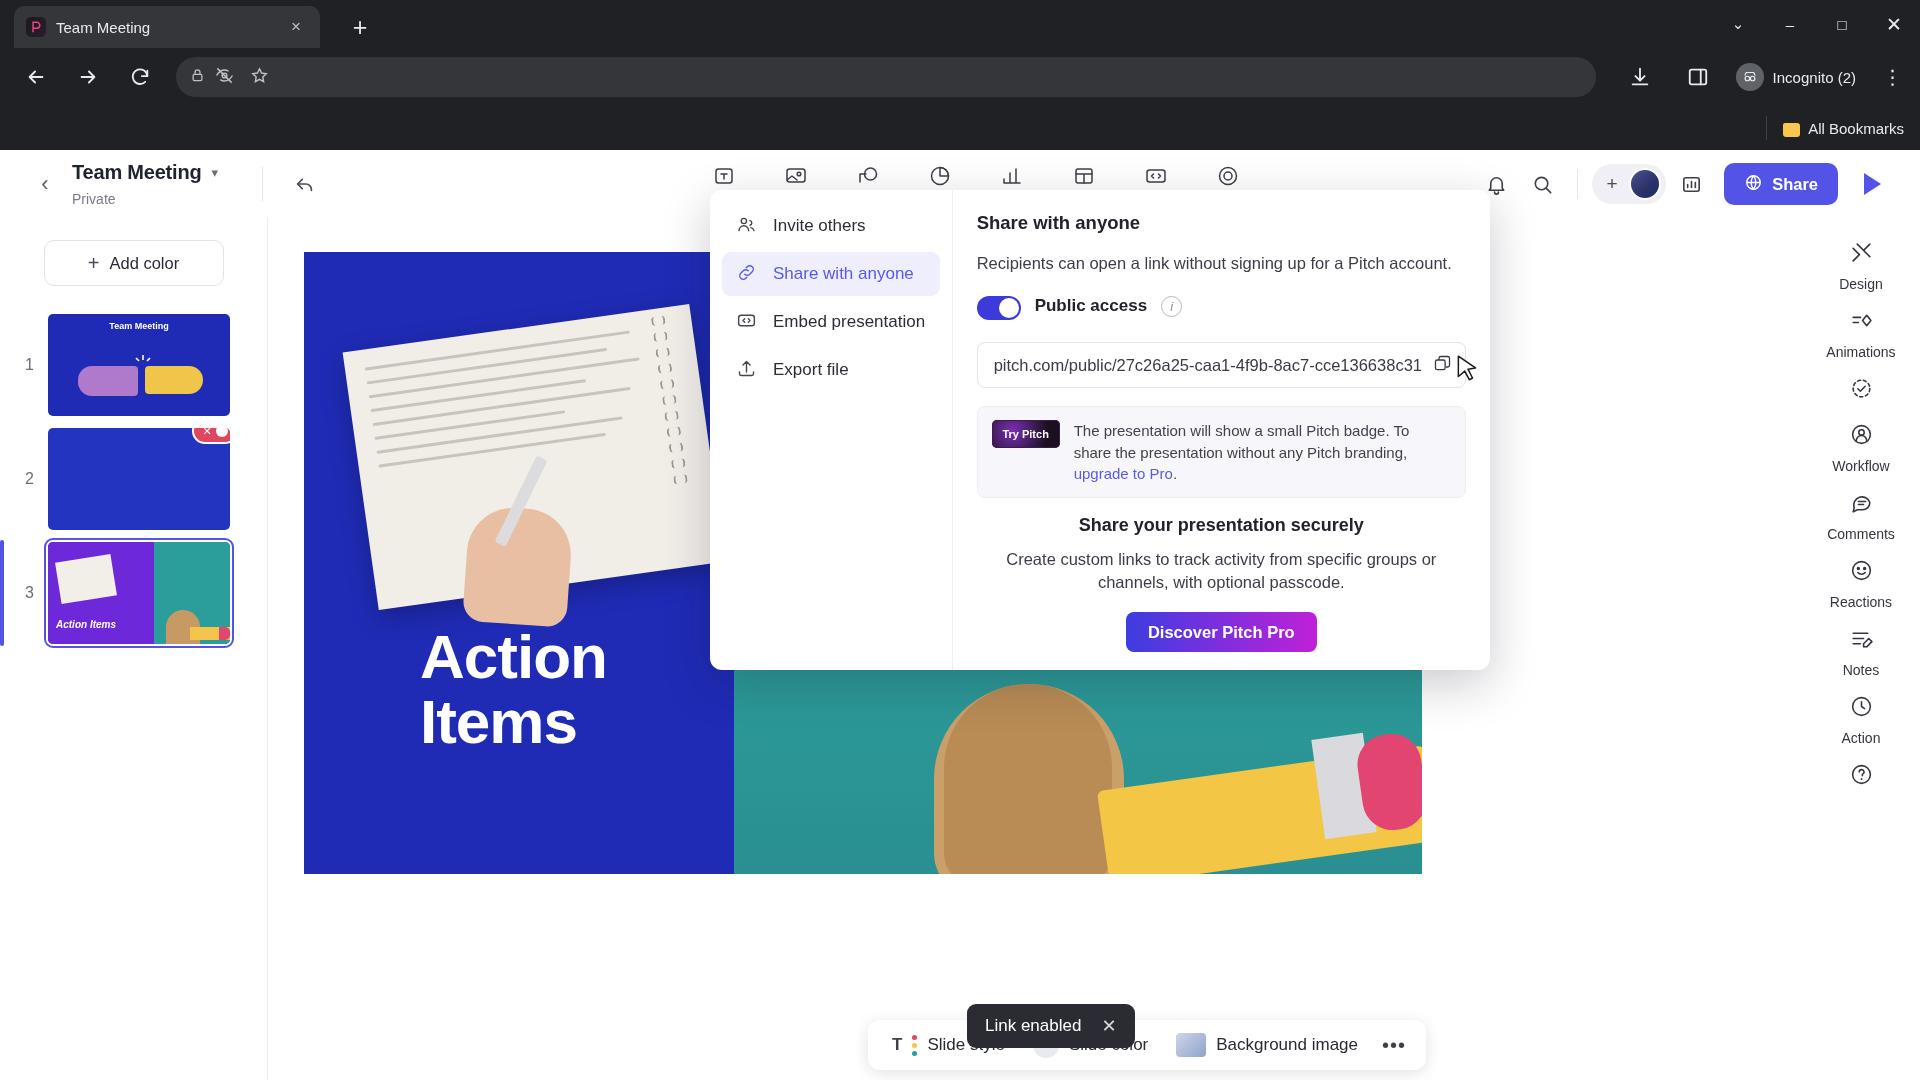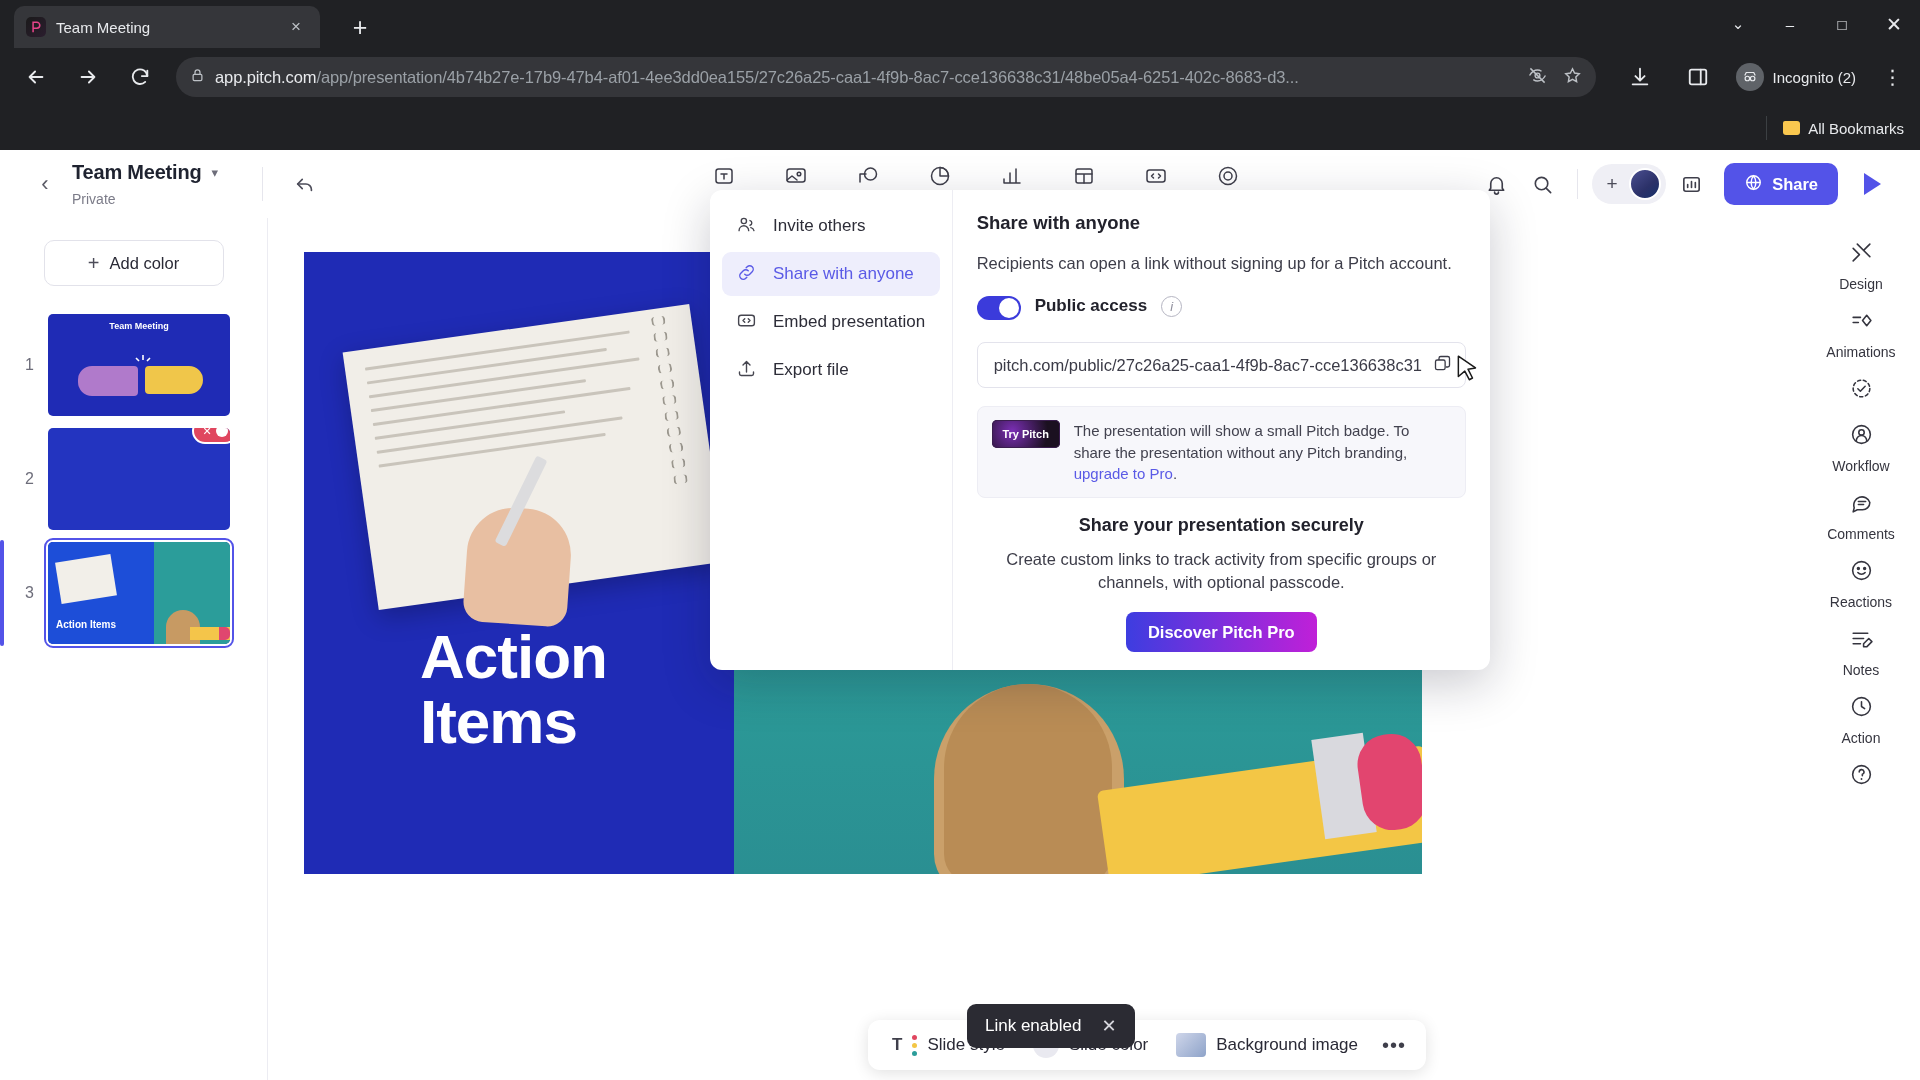--- a/index.html
+++ b/index.html
@@ -48,21 +48,21 @@
   .incognito-pill {
     display:flex; align-items:center; gap:9px; height:38px; padding:0 14px 0 6px;
     border-radius:19px; color:#e8eaed; font-size:15px;
   }
   .incog-av { width:28px; height:28px; border-radius:50%; background:#5f6368; display:flex; align-items:center; justify-content:center; }
   .incog-av svg { width:18px; height:18px; stroke:#e8eaed; fill:none; stroke-width:1.6; }
   .dots { width:34px; height:38px; display:flex; align-items:center; justify-content:center; color:#e8eaed; font-size:20px; letter-spacing:1px;}
 
   .bookmarkbar { position:absolute; top:106px; left:0; width:1920px; height:44px; display:flex; align-items:center; justify-content:flex-end; padding-right:16px; }
   .bm-sep { width:1px; height:24px; background:#3c4043; margin-right:16px; }
-  .bm-item { display:flex; align-items:center; gap:8px; color:#e8eaed; font-size:15px; }
+  .bm-item { display:flex; align-items:flex-end; gap:8px; color:#e8eaed; font-size:15px; }
   .bm-folder { width:17px; height:14px; background:#f9c74f; border-radius:2px 3px 3px 3px; }
 
   
   .app { position:absolute; top:150px; left:0; width:1920px; height:930px; background:#fff; }
 
   .apptop { position:absolute; top:0; left:0; width:1920px; height:68px; background:#fff; display:flex; align-items:center; }
   .back-chev { width:34px; margin-left:28px; color:#5b5b66; font-size:22px; text-align:center; }
   .deck-meta { margin-left:10px; }
   .deck-title-row { display:flex; align-items:center; gap:10px; }
   .deck-title { font-size:20px; color:#1f2330; font-weight:600; letter-spacing:-0.2px;}
@@ -111,21 +111,21 @@
   .t1-h1 { position:absolute; left:0; top:12px; width:60px; height:30px; background:#b07acb; border-radius:14px 4px 4px 14px; }
   .t1-h2 { position:absolute; right:0; top:12px; width:58px; height:28px; background:#f0c64a; border-radius:4px 14px 14px 4px; }
   .t1-spark { position:absolute; left:52px; top:0; width:26px; height:16px; }
 
   .t2-lines { position:absolute; inset:0; padding:16px 14px; }
   .t2-line { height:5px; margin:0 auto 5px; border-radius:2px; background:#7f8be0; }
   .t2-badge { position:absolute; right:-8px; top:-10px; width:46px; height:26px; border-radius:13px; background:#e0465f; display:flex; align-items:center; justify-content:center; gap:4px; border:2px solid #fff;}
   .t2-badge .x { color:#fff; font-size:11px; }
   .t2-badge .knob { width:12px; height:12px; border-radius:50%; background:#fff; }
 
-  .t3-left { position:absolute; left:0; top:0; width:58%; height:100%; background:#1d4ed8; }
+  .t3-left { position:absolute; left:0; top:0; width:58%; height:100%; background:#6d28d9;font-style:italic; }
   .t3-doc { position:absolute; left:10px; top:16px; width:56px; height:42px; background:#f2efe9; transform:rotate(-9deg); }
   .t3-title { position:absolute; left:8px; bottom:14px; color:#fff; font-size:10px; font-weight:700; line-height:1.05; }
   .t3-right { position:absolute; right:0; top:0; width:42%; height:100%; background:#2b9d9a; }
   .t3-rlines { position:absolute; right:6px; top:10px; width:62px; }
   .t3-rline { height:3px; background:rgba(255,255,255,.85); margin-bottom:6px; border-radius:2px;}
   .t3-hair { position:absolute; right:30px; bottom:0; width:34px; height:34px; background:#c79a63; border-radius:50% 50% 0 0; }
   .t3-pencil { position:absolute; right:0; bottom:4px; width:40px; height:13px; background:#f4c54a; }
   .t3-erase { position:absolute; right:0; bottom:4px; width:11px; height:13px; background:#e0466f; border-radius:0 5px 5px 0;}
 
   
@@ -248,21 +248,20 @@
         <svg viewBox="0 0 24 24">
           <path d="M20 11a8 8 0 1 0-2.3 6.3"></path>
           <path d="M20 5v6h-6"></path>
         </svg>
       </div>
     <div class="omnibox">
       <span class="omni-lock"><svg viewBox="0 0 24 24">
             <rect x="5" y="10" width="14" height="10" rx="2"></rect>
             <path d="M8 10V7a4 4 0 0 1 8 0v3"></path>
           </svg></span>
-      <span class="omni-url"><b>app.pitch.com</b><span>/app/presentation/4b74b27e-17b9-47b4-af01-4ee3dd0ea155/27c26a25-caa1-4f9b-8ac7-cce136638c31/48be05a4-6251-402c-8683-d3...</span></span>
       <span class="omni-trail">
         <span><svg viewBox="0 0 24 24">
               <path d="M2 12s4-7 10-7c2 0 3.7.7 5.1 1.6M22 12s-4 7-10 7c-2.1 0-3.9-.8-5.3-1.8"></path>
               <circle cx="12" cy="12" r="3"></circle>
               <path d="M3 3l18 18"></path>
             </svg></span>
         <span><svg viewBox="0 0 24 24">
               <path d="M12 3.5l2.6 5.4 5.9.8-4.3 4.1 1 5.9-5.2-2.8-5.2 2.8 1-5.9L3.5 9.7l5.9-.8z"></path>
             </svg></span>
       </span>

